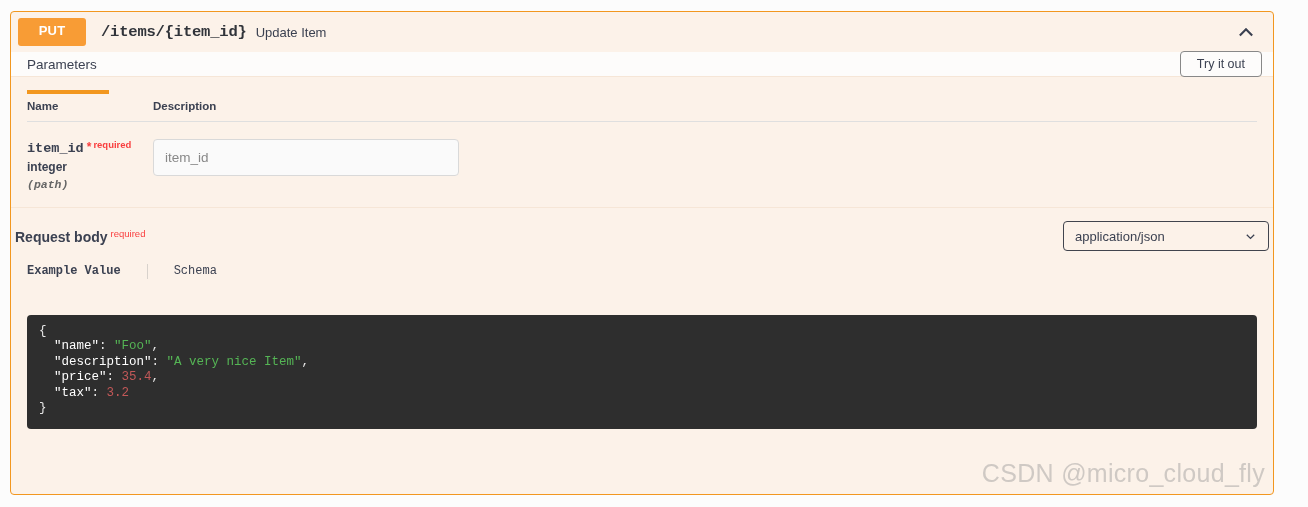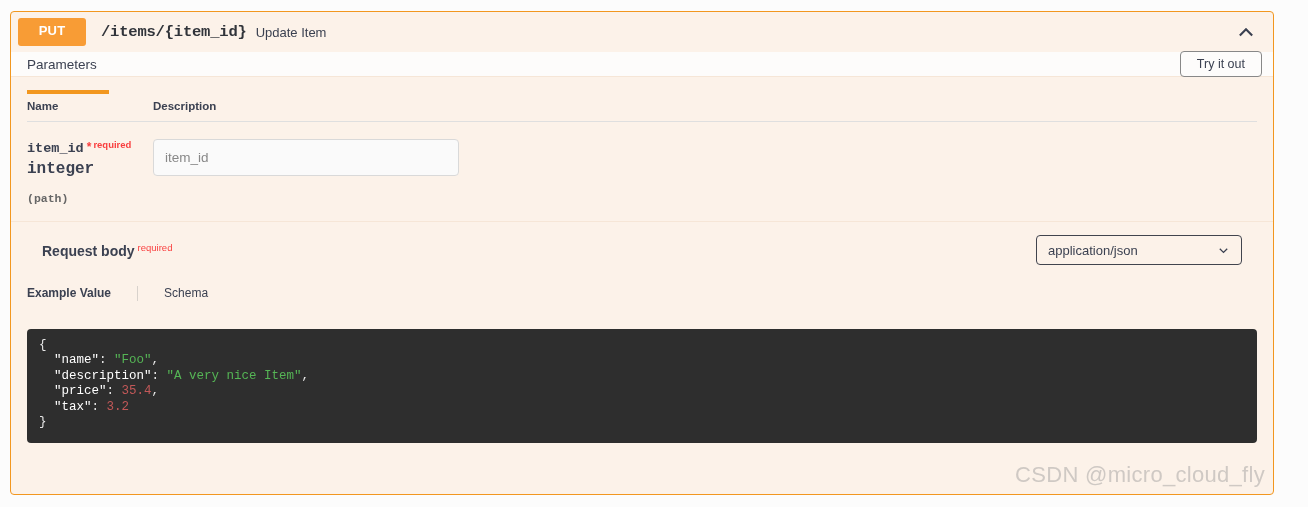--- a/index.html
+++ b/index.html
@@ -172,51 +172,52 @@
     vertical-align: 1px;
   }
   .req-label {
     color: #f93e3e;
     font-size: 9.5px;
     font-family: "Liberation Sans", sans-serif;
     vertical-align: 4px;
     margin-left: 2px;
   }
   .param-type {
-    font-family: Liberation Mono, monospace;
-    font-size: 16px;
+    font-family: Liberation Sans, sans-serif;
+    font-size: 12px;
     font-weight: bold;
     color: #3b4151;
     margin-top: 4px;
   }
   .param-in {
     font-family: "Liberation Mono", monospace;
     font-size: 11.5px;
+    font-style: italic;
     font-weight: bold;
     color: #666;
-    margin-top: 14px;
+    margin-top: 4px;
   }
   .param-input {
     width: 306px;
     height: 37px;
     background: #fafafa;
     border: 1px solid #d9d9d9;
     border-radius: 4px;
     padding: 0 11px;
     box-sizing: border-box;
     font-size: 13.5px;
     color: #3b4151;
     font-family: "Liberation Sans", sans-serif;
     outline: none;
   }
   .param-input::placeholder { color: #888; opacity: 1; }
 
   
   .reqbody-row {
-    padding: 0 31px;
+    padding: 0 4px;
     height: 56px;
     display: flex;
     align-items: center;
   }
   .reqbody-title {
     font-size: 14px;
     font-weight: bold;
     color: #3b4151;
   }
   .reqbody-required {
@@ -242,22 +243,22 @@
     cursor: pointer;
   }
   .content-type-select .ct-label { flex: 1 1 auto; }
   .ct-chevron { display: block; }
 
   
   .ex-tabs {
     padding: 0 16px;
     height: 30px;
     display: flex;
-    align-items: center;
     gap: 16px;
+    font-family: Liberation Mono, monospace;
   }
   .ex-tab-active {
     font-size: 12px;
     font-weight: bold;
     color: #3b4151;
     padding-right: 10px;
   }
   .ex-divider {
     width: 1px;
     height: 15px;
@@ -288,21 +289,21 @@
   .tok-punc  { color: #e6e6e6; }
   .tok-key   { color: #ffffff; }
   .tok-str   { color: #55b555; }
   .tok-num   { color: #c25858; }
 
   
   .watermark {
     position: absolute;
     right: 8px;
     bottom: 6px;
-    font-size: 22px;
+    font-size: 25px;
     color: #cfc9c4;
     font-family: "Liberation Sans", sans-serif;
     white-space: nowrap;
     letter-spacing: .3px;
   }
 </style>
 </head>
 <body>
 
 <div class="opblock">

